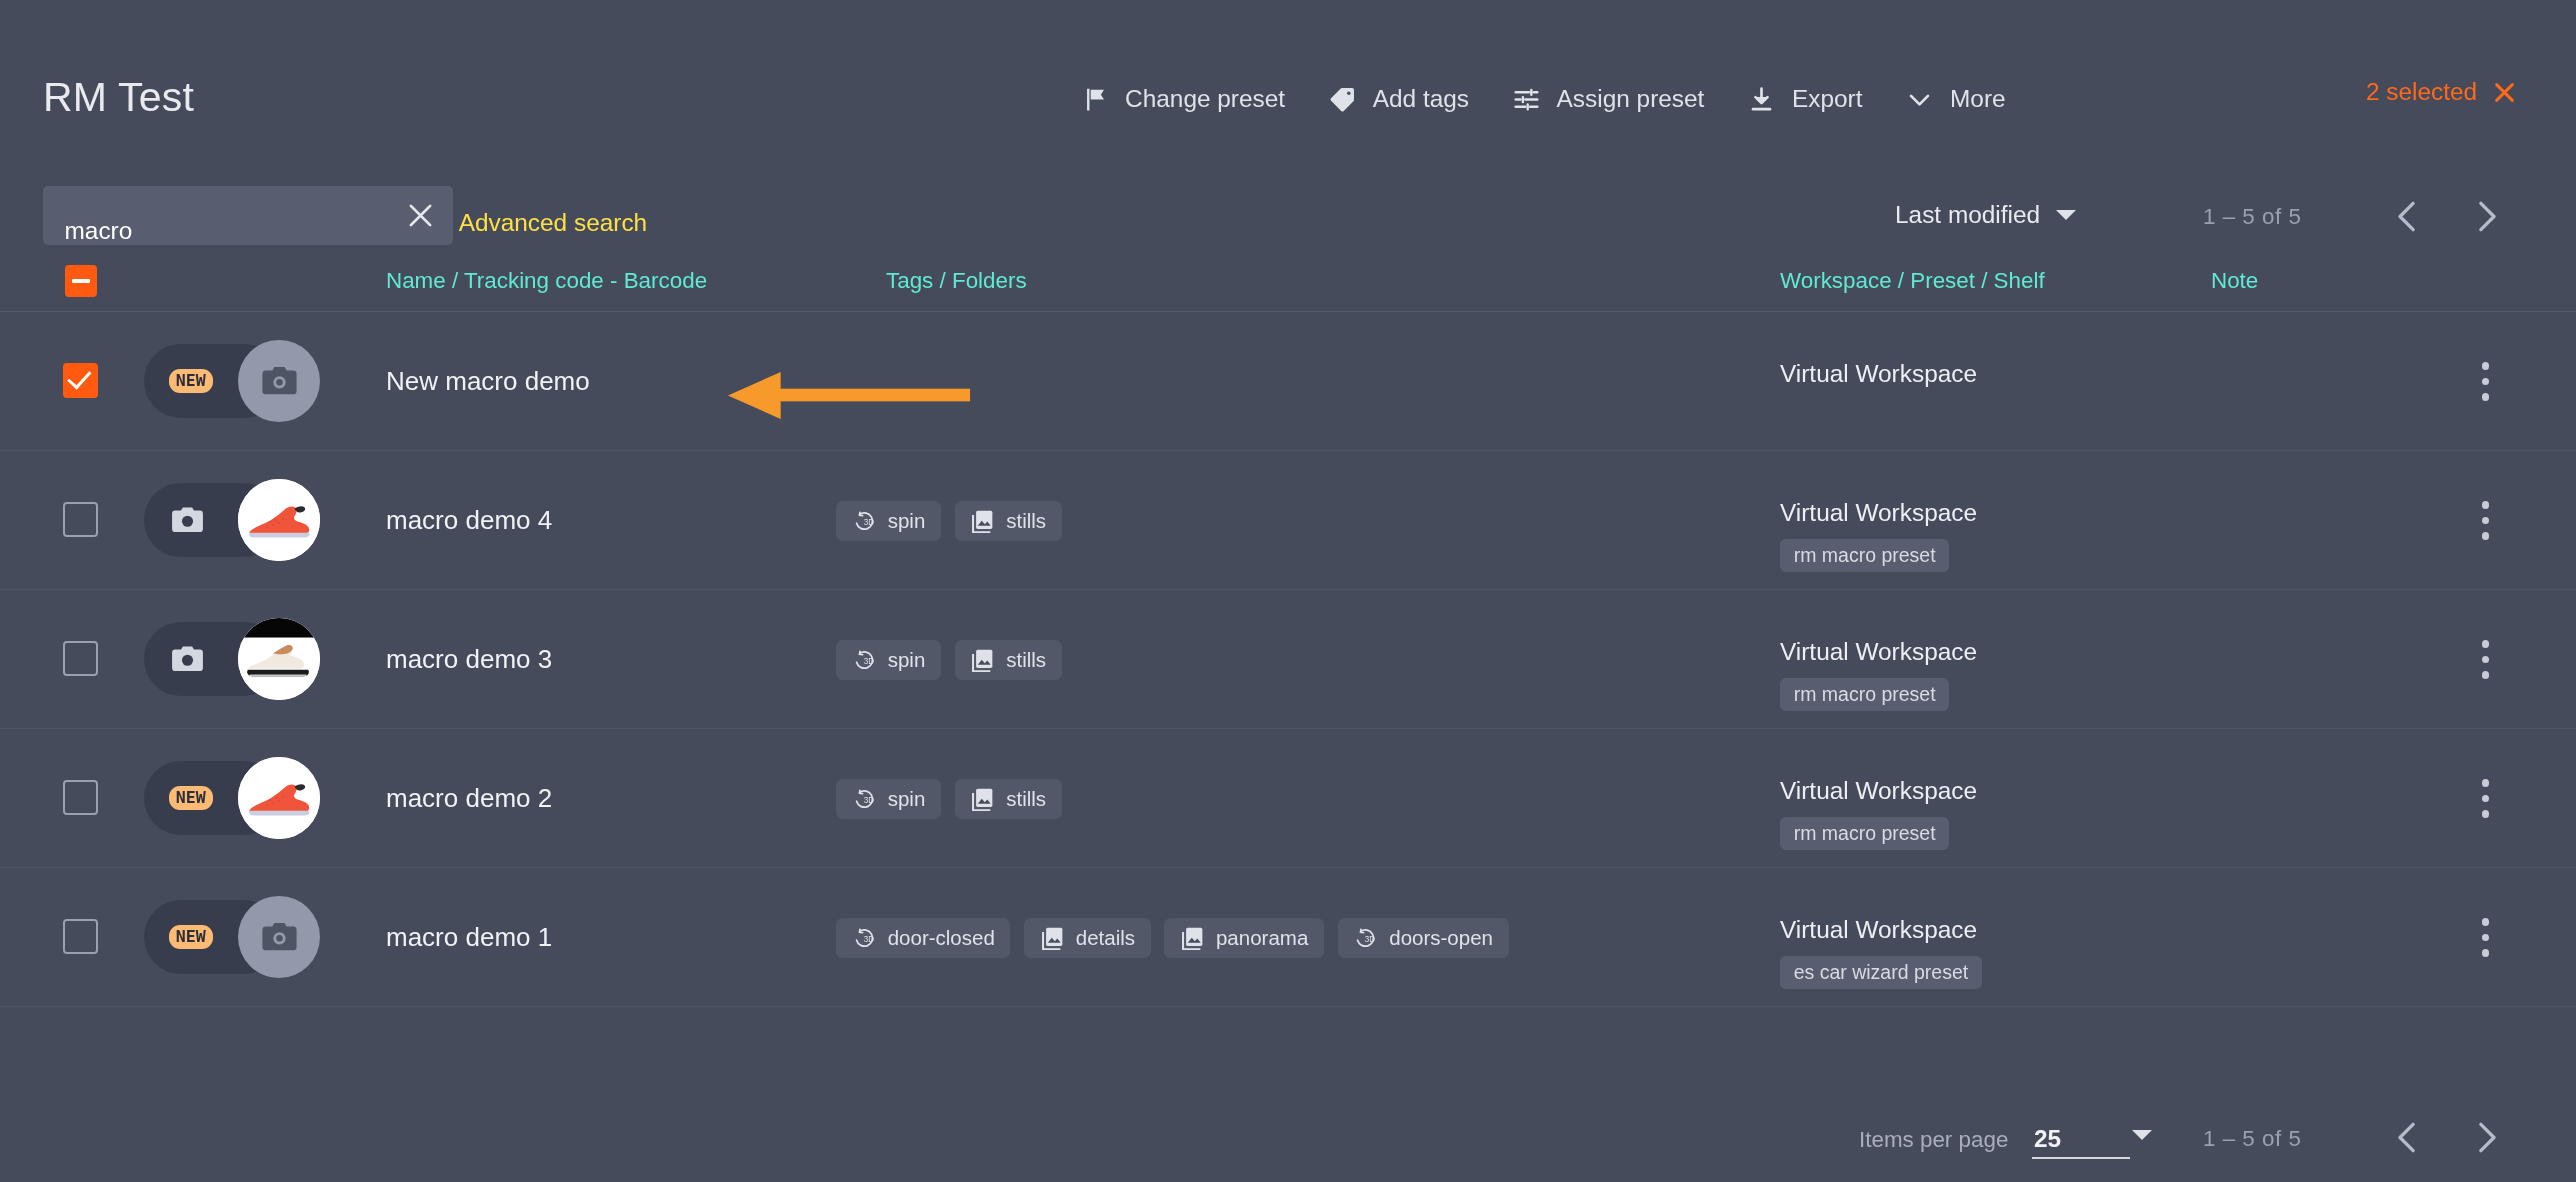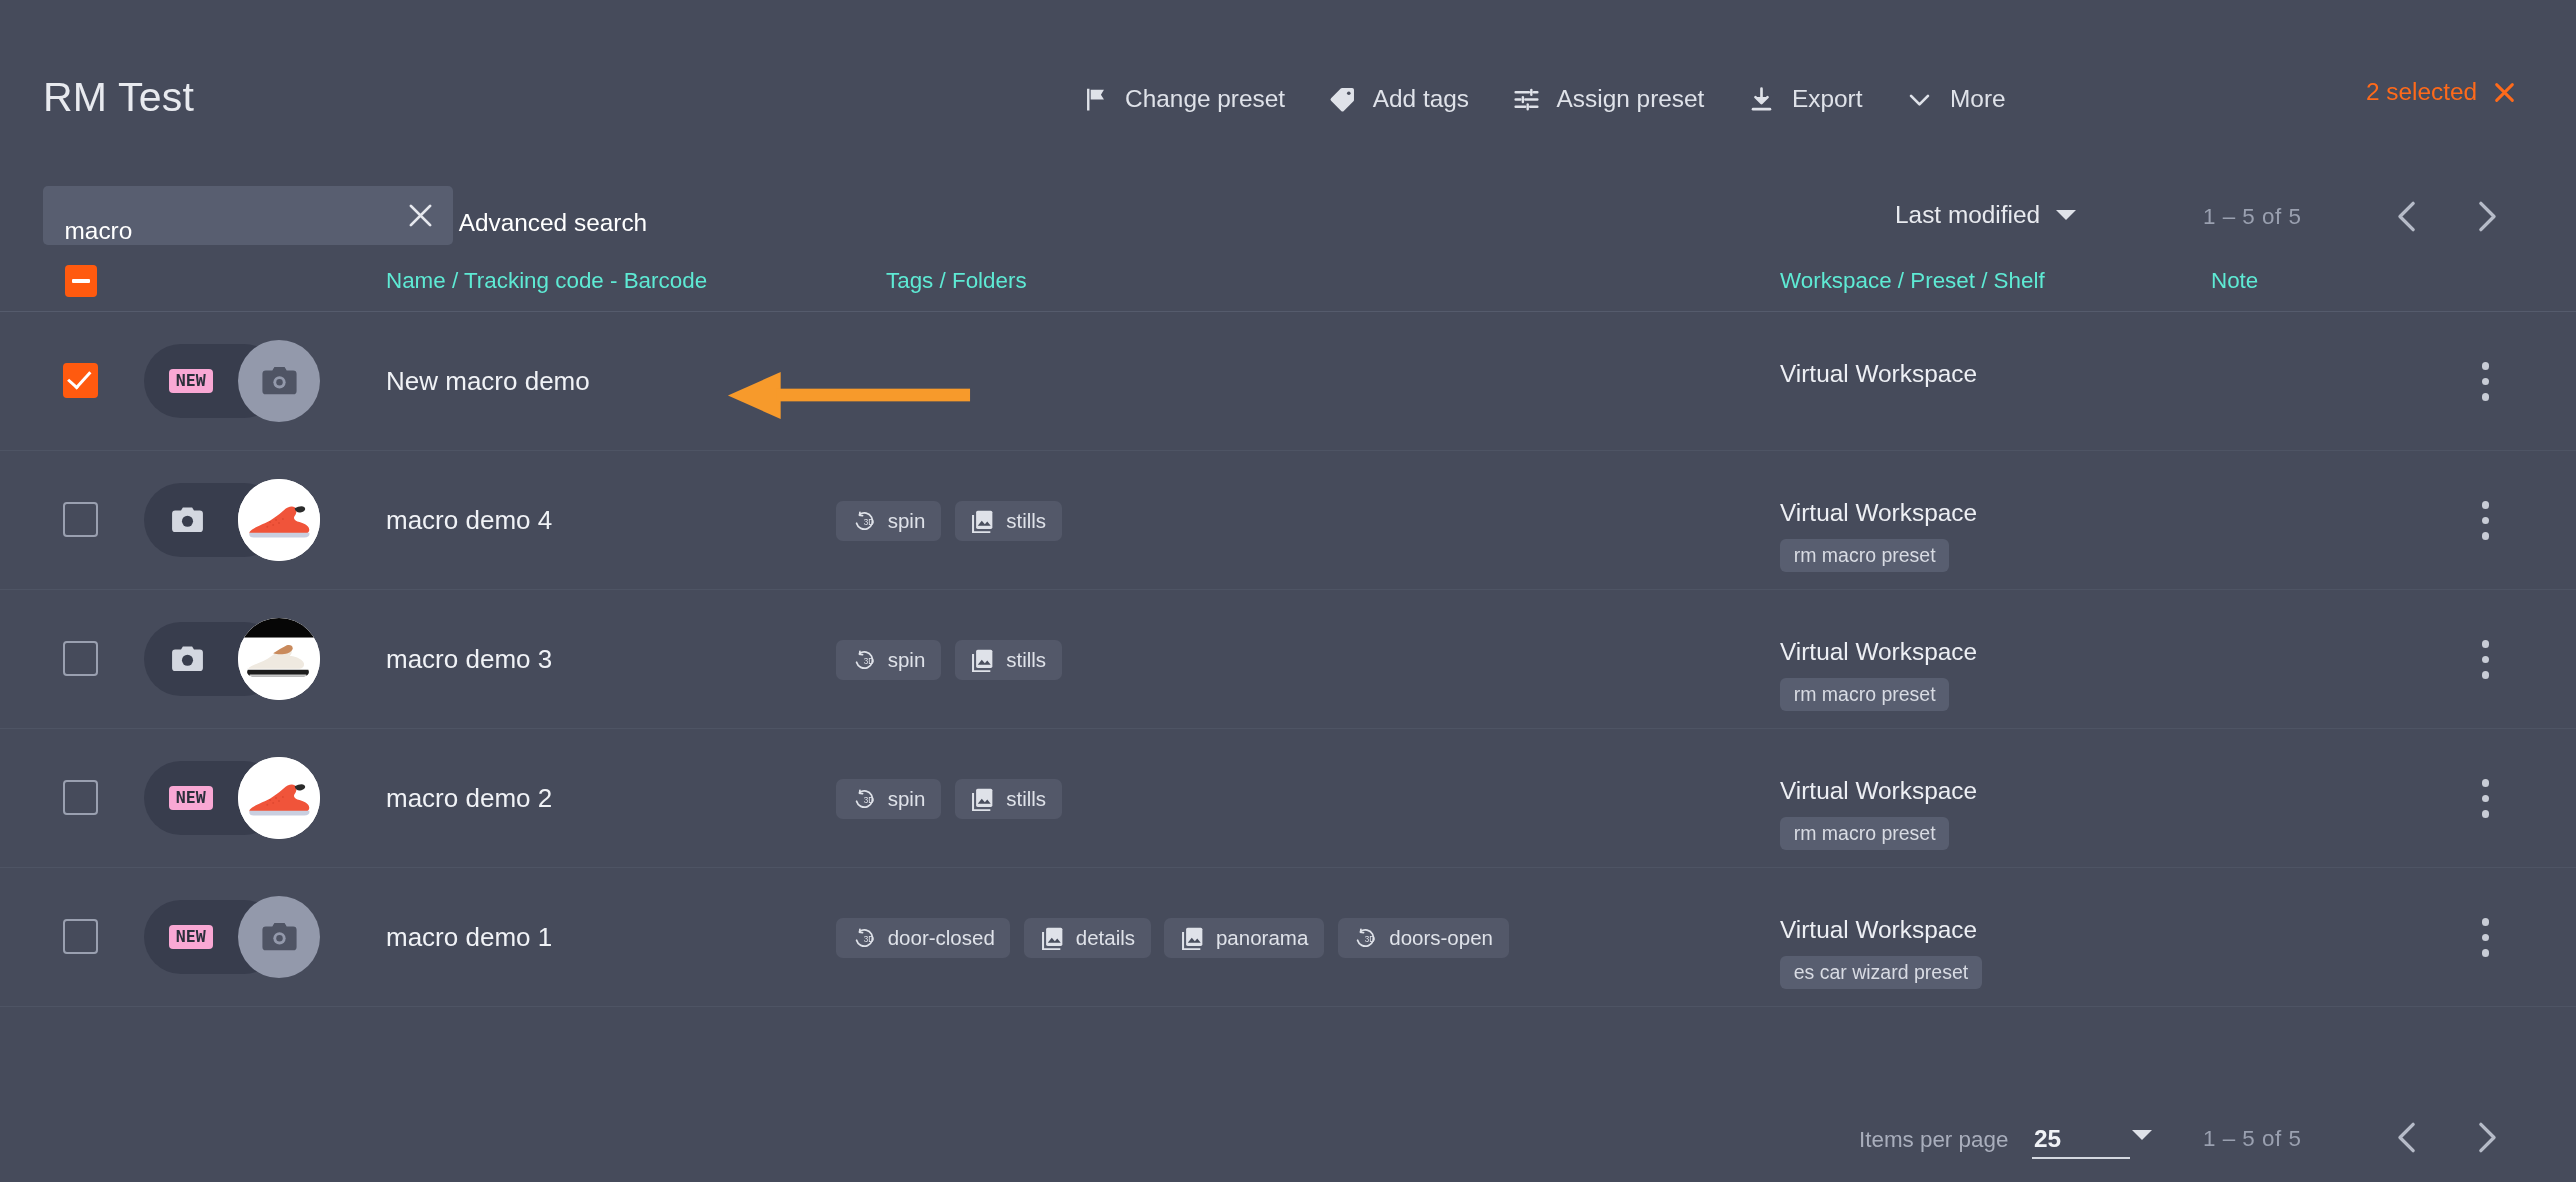--- a/index.html
+++ b/index.html
@@ -46,21 +46,21 @@
     width: 410px; height: 59px; background: #585e70; border-radius: 4.9px;
     display: flex; align-items: center; padding: 0 15.6px 0 21.5px;
   }
   .searchbox input {
     flex: 1; background: transparent; border: none; outline: none;
     color: #ffffff; font-size: 24.4px; font-family: inherit; margin-top: 32px;
   }
   .search-clear { width: 33px; height: 33px; cursor: pointer; display: block; }
   .adv-search {
     position: absolute; left: 447px; top: 31px;
-    color: #ffffff; font-size: 24.4px; cursor: pointer; padding: 5.9px 11.7px;
+    color: #fde047; font-size: 24.4px; cursor: pointer; padding: 5.9px 11.7px;
   }
   .sortby {
     position: absolute; left: 1895px; top: 29px;
     display: flex; align-items: center; gap: 15.6px;
     color: #e8eaef; font-size: 24.4px; cursor: pointer; white-space: nowrap;
   }
   .caret-dn { width: 0; height: 0; border-left: 10.7px solid transparent;
     border-right: 10.7px solid transparent; border-top: 10.7px solid #dfe2e9; }
   .range-top {
     position: absolute; left: 2203px; top: 32px;
@@ -116,22 +116,22 @@
   .thumbwrap {
     position: absolute; left: 144px; top: 32px; width: 176px; height: 74px;
   }
   .pill {
     position: absolute; left: 0; top: 0; width: 137px; height: 74px;
     background: #383d4d; border-radius: 37px;
     display: flex; align-items: center; justify-content: flex-start;
     padding-left: 25px;
   }
   .pill .badge-new {
-    background: #f9a8d4; color: #2b2f3b; font-size: 16.6px; font-weight: 700;
-    padding: 3.9px 6.8px; border-radius: 4px; letter-spacing: 0px;
+    background: #fdba74; color: #2b2f3b; font-size: 16.6px; font-weight: 700;
+    padding: 3.9px 6.8px; border-radius: 11px; letter-spacing: 0px;
     font-family: "DejaVu Sans Mono", monospace; line-height: 1;
   }
   .pill .cam-ico { width: 37px; height: 37px; display: block; }
   .avatar {
     position: absolute; left: 94px; top: -3.9px; width: 82px; height: 82px;
     border-radius: 50%; overflow: hidden; background: #ffffff;
   }
   .avatar.placeholder { background: #9399ab; display: flex; align-items: center; justify-content: center; }
   .avatar.placeholder svg { width: 41px; height: 41px; display: block; }
   .avatar svg.shoe { display: block; width: 82px; height: 82px; }

